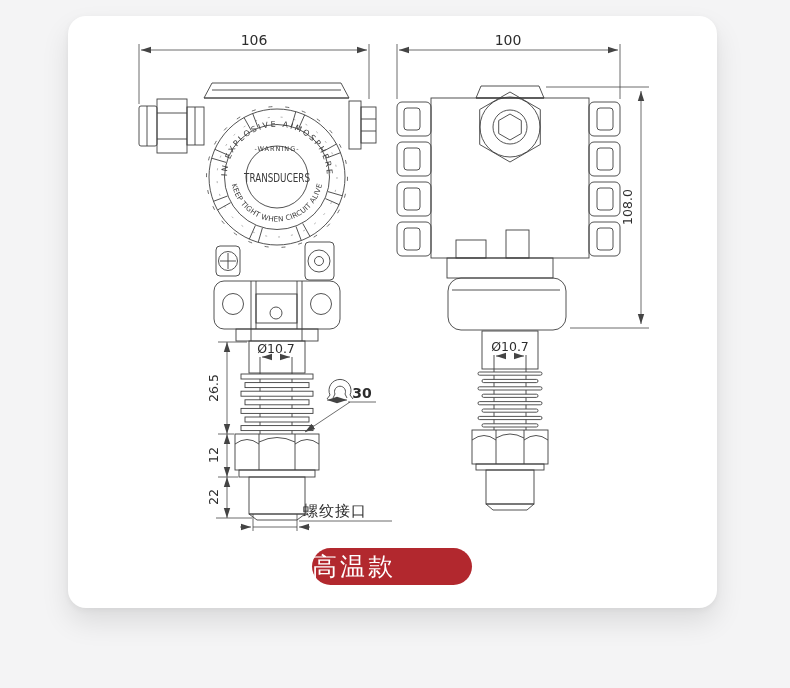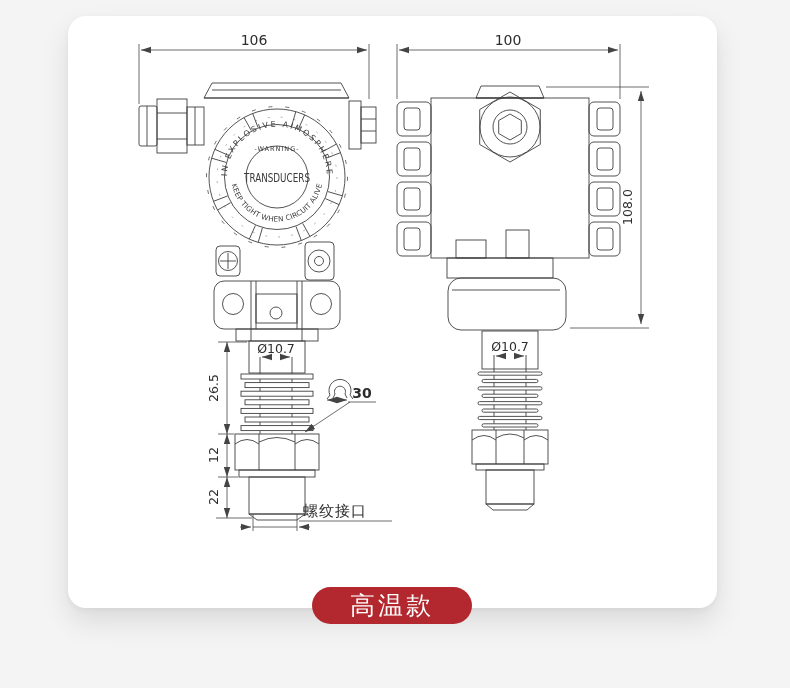--- a/index.html
+++ b/index.html
@@ -10,22 +10,22 @@
   }
   .card{
     position:absolute;left:68px;top:16px;width:649px;height:592px;
     background:#ffffff;border-radius:18px;
     box-shadow:0 14px 28px rgba(0,0,0,.10),0 2px 6px rgba(0,0,0,.05);
   }
   svg.draw{position:absolute;left:0;top:0;}
   .badge{
     position:absolute;left:312px;top:548px;width:160px;height:37px;
     background:#b2282e;border-radius:19px;
-    display:flex;align-items:center;justify-content:center;
-    color:#ffffff;font-size:25px;letter-spacing:3px;margin-top:39px;
+    display:flex;align-items:center;justify-content:flex-start;
+    color:#ffffff;font-size:25px;letter-spacing:3px;
   }
   text{fill:#2d2d2d;}
   .ln{stroke:#3f3f3f;stroke-width:.9;fill:none;}
   .lnf{stroke:#3f3f3f;stroke-width:.9;fill:#ffffff;}
   .dim{stroke:#484848;stroke-width:.8;fill:none;}
   .facetxt{fill:#3a3a3a;}
 </style>
 </head>
 <body>
 

